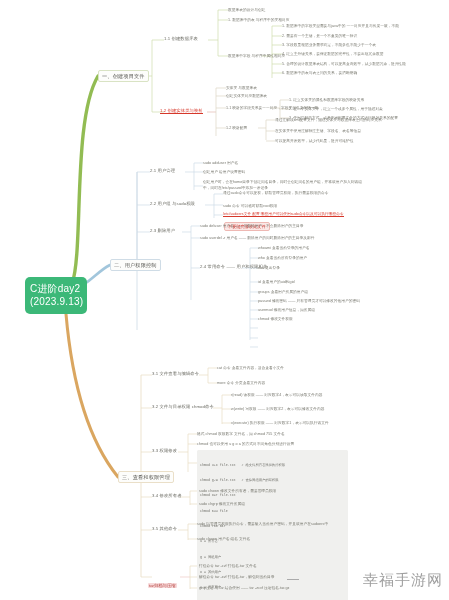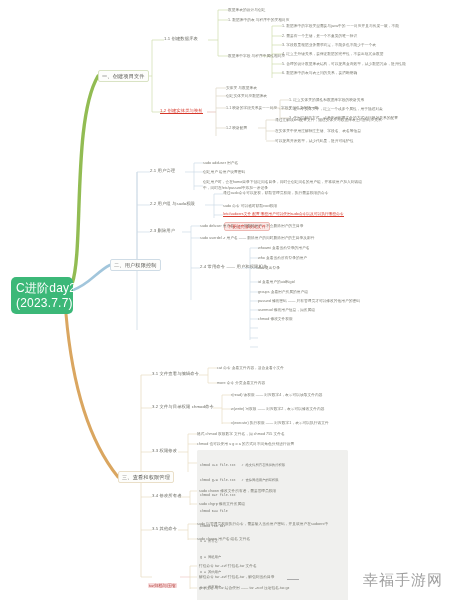--- a/index.html
+++ b/index.html
@@ -6,25 +6,25 @@
   body{
     width:449px;height:600px;overflow:hidden;background:#ffffff;
     font-family:"Liberation Sans","DejaVu Sans",sans-serif;
     position:relative;
   }
   #canvas{position:absolute;inset:0;width:449px;height:600px;}
   svg.links{position:absolute;left:0;top:0;width:449px;height:600px;pointer-events:none;}
 
   
   .root{
-    position:absolute;left:11px;top:277px;width:62px;height:37px;
+    position:absolute;left:25px;top:277px;width:62px;height:37px;
     background:#3cb878;border-radius:5px;color:#ffffff;
     display:flex;flex-direction:column;justify-content:center;align-items:flex-start;
     padding:0 5px;box-sizing:border-box;line-height:1.25;
-    font-size:12px;letter-spacing:.2px;
+    font-size:10px;letter-spacing:.2px;
   }
   .root .l1{white-space:nowrap;}
   .root .l2{white-space:nowrap;}
 
   
   .node{position:absolute;white-space:nowrap;color:#4a4a48;}
   .topic{
     font-size:5.2px;color:#5a5a55;background:#fdfdfb;
     border:0.5px solid #e2ded1;border-radius:2px;padding:1.5px 3px;
     letter-spacing:.15px;
@@ -177,21 +177,21 @@
 
     <path d="M180,577 L190,577" stroke="#eec8c4" stroke-width="0.7" fill="none"></path>
     <path d="M190,566 L190,589" stroke="#e8dcc3" stroke-width="0.7" fill="none"></path>
     <path d="M190,566 L199,566" stroke="#e8dcc3" stroke-width="0.7" fill="none"></path>
     <path d="M190,577 L199,577" stroke="#e8dcc3" stroke-width="0.7" fill="none"></path>
     <path d="M190,588 L199,588" stroke="#e8dcc3" stroke-width="0.7" fill="none"></path>
   </svg>
 
   <div class="root">
     <span class="l1">C进阶day2</span>
-    <span class="l2">(2023.7.7)</span>
+    <span class="l2">(2023.9.13)</span>
   </div>
 
   <div class="node topic green" style="left:98px;top:70px;">
     <span>一、创建项目文件</span>
   </div>
 
   <div class="node sub" style="left:164px;top:36px;">
     <span>1.1 创建数据库表</span>
   </div>
   <div class="node leaf" style="left:228px;top:7px;">

